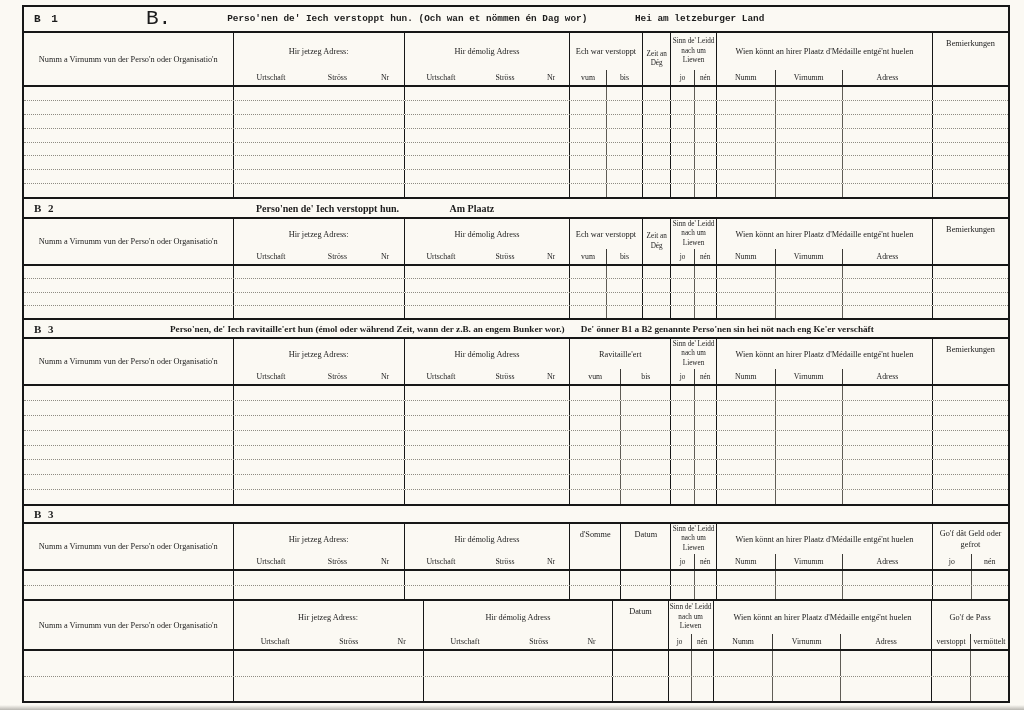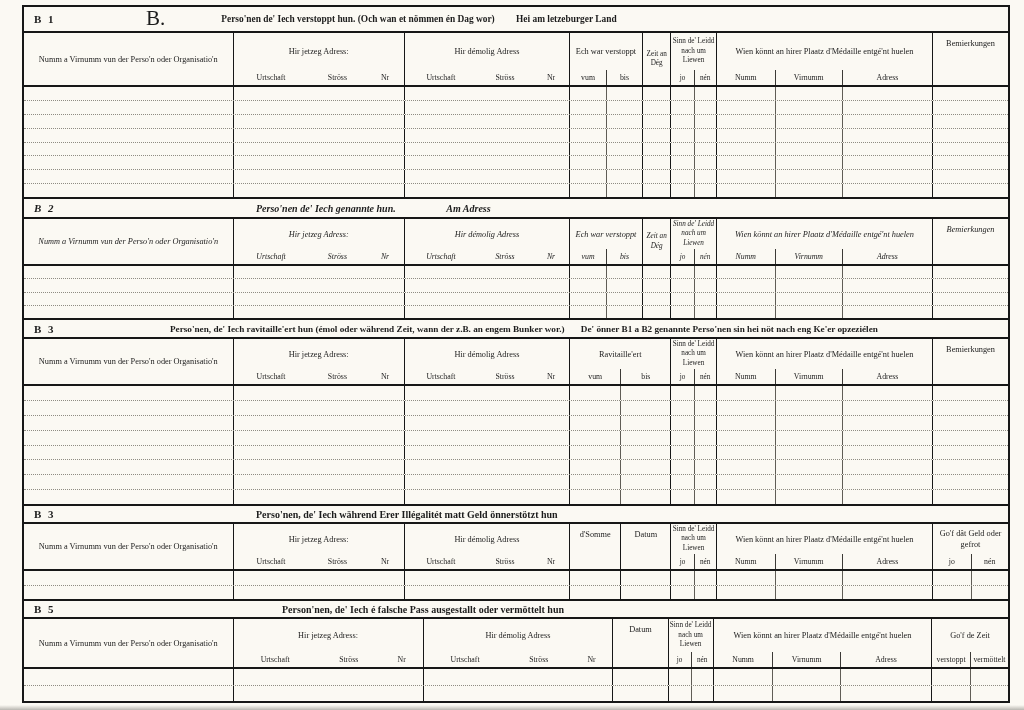--- a/index.html
+++ b/index.html
@@ -17,40 +17,40 @@
     background: linear-gradient(to bottom, transparent, rgba(60,58,52,.35));
   }
   .form {
     position: absolute; left: 22px; top: 5px; width: 988px; height: 698px;
     border: 2px solid var(--line, #171717);
     display: flex; flex-direction: column; background: var(--paper, #fbf9f3);
   }
   .sec { display: flex; flex-direction: column; overflow: hidden; }
   .sec + .sec { border-top: 2px solid var(--line, #171717); }
   .sec-1 { flex: 0 0 190px; }
-  .sec-2 { flex: 0 0 121px; font-style: italic; }
+  .sec-2 { flex: 0 0 121px; }
   .sec-3 { flex: 0 0 186px; }
   .sec-4 { flex: 0 0 95px; }
   .sec-5 { flex: 1 1 auto; }
 
   
   .titlebar {
     display: flex; align-items: center;
     border-bottom: 2px solid var(--line, #171717);
     font-weight: bold; white-space: nowrap; overflow: hidden;
   }
-  .sec-1 .titlebar { flex: 0 0 26px; }
+  .sec-1 .titlebar { flex: 0 0 26px; font-family: Liberation Mono, monospace; }
   .sec-2 .titlebar { flex: 0 0 20px; }
   .sec-3 .titlebar { flex: 0 0 19px; }
   .sec-4 .titlebar { flex: 0 0 18px; }
   .sec-5 .titlebar { flex: 0 0 18px; }
   .code { flex: 0 0 46px; padding-left: 10px; font-size: 11px; letter-spacing: 2px; }
   .bigletter { font-size: 21px; font-weight: 400; margin-left: 76px; line-height: 1; margin-top: -2px; }
   .tlines { margin-left: 56px; display: flex; flex-direction: column; font-size: 9.4px; line-height: 1.3; }
-  .suffix { margin-left: 19px; }
+  .suffix { margin-left: 42px; }
   .sec-2 .ttext { margin-left: 186px; font-size: 10px; }
   .sec-2 .suffix { margin-left: 48px; }
   .sec-3 .ttext { margin-left: 100px; font-size: 9.2px; }
   .sec-3 .suffix { margin-left: 14px; }
   .sec-4 .ttext { margin-left: 186px; font-size: 10px; }
   .sec-5 .ttext { margin-left: 212px; font-size: 10px; }
 
   
   .tbl { flex: 1 1 auto; display: flex; flex-direction: column; }
   .thead { display: flex; border-bottom: 2px solid var(--line, #171717); }
@@ -310,22 +310,22 @@
             </div>
             <div class="bcell" style="width: 7.7%;"></div>
           </div>
         </div>
     </section>
 
     <section class="sec sec-2">
       <div class="titlebar">
         <span class="code">B 2</span>
         <span class="ttext">
-          <span>Perso'nen de' Iech genannte hun.</span>
-          <span class="suffix">Am Adress</span>
+          <span>Perso'nen de' Iech verstoppt hun.</span>
+          <span class="suffix">Am Plaatz</span>
         </span>
       </div>
       <div class="tbl" id="tbl-1">
           <div class="thead">
             <div class="hgroup" style="width: 21.2%;">
               <div class="hlabel">Numm a Virnumm vun der Perso'n oder Organisatio'n</div>
             </div>
             <div class="hgroup" style="width: 17.4%;">
               <div class="hlabel">Hir jetzeg Adress:</div>
               <div class="hsubrow">
@@ -452,21 +452,21 @@
             <div class="bcell" style="width: 7.7%;"></div>
           </div>
         </div>
     </section>
 
     <section class="sec sec-3">
       <div class="titlebar">
         <span class="code">B 3</span>
         <span class="ttext">
           <span>Perso'nen, de' Iech ravitaille'ert hun (émol oder während Zeit, wann der z.B. an engem Bunker wor.)</span>
-          <span class="suffix">De' önner B1 a B2 genannte Perso'nen sin hei nöt nach eng Ke'er opzeziélen</span>
+          <span class="suffix">De' önner B1 a B2 genannte Perso'nen sin hei nöt nach eng Ke'er verschäft</span>
         </span>
       </div>
       <div class="tbl" id="tbl-2">
           <div class="thead">
             <div class="hgroup" style="width: 21.2%;">
               <div class="hlabel">Numm a Virnumm vun der Perso'n oder Organisatio'n</div>
             </div>
             <div class="hgroup" style="width: 17.4%;">
               <div class="hlabel">Hir jetzeg Adress:</div>
               <div class="hsubrow">
@@ -660,21 +660,20 @@
               <div class="bsub" style="width: 42%;"></div>
             </div>
             <div class="bcell" style="width: 7.7%;"></div>
           </div>
         </div>
     </section>
 
     <section class="sec sec-4">
       <div class="titlebar">
         <span class="code">B 3</span>
-        <span class="ttext">Perso'nen, de' Iech während Erer Illégalitét matt Geld önnerstötzt hun</span>
       </div>
       <div class="tbl" id="tbl-3">
           <div class="thead">
             <div class="hgroup" style="width: 21.2%;">
               <div class="hlabel">Numm a Virnumm vun der Perso'n oder Organisatio'n</div>
             </div>
             <div class="hgroup" style="width: 17.4%;">
               <div class="hlabel">Hir jetzeg Adress:</div>
               <div class="hsubrow">
                 <div class="hsub" style="width: 44%;">Urtschaft</div>
@@ -756,24 +755,20 @@
             </div>
             <div class="bcell" style="width: 7.7%;">
               <div class="bsub" style="width: 50%;"></div>
               <div class="bsub" style="width: 50%;"></div>
             </div>
           </div>
         </div>
     </section>
 
     <section class="sec sec-5">
-      <div class="titlebar">
-        <span class="code">B 5</span>
-        <span class="ttext">Person'nen, de' Iech é falsche Pass ausgestallt oder vermöttelt hun</span>
-      </div>
       <div class="tbl" id="tbl-4">
           <div class="thead">
             <div class="hgroup" style="width: 21.2%;">
               <div class="hlabel">Numm a Virnumm vun der Perso'n oder Organisatio'n</div>
             </div>
             <div class="hgroup" style="width: 19.3%;">
               <div class="hlabel">Hir jetzeg Adress:</div>
               <div class="hsubrow">
                 <div class="hsub" style="width: 44%;">Urtschaft</div>
                 <div class="hsub" style="width: 34%;">Ströss</div>
@@ -800,21 +795,21 @@
             </div>
             <div class="hgroup lined" style="width: 22.2%;">
               <div class="hlabel">Wien könnt an hirer Plaatz d'Médaille entgé'nt huelen</div>
               <div class="hsubrow">
                 <div class="hsub" style="width: 27%;">Numm</div>
                 <div class="hsub" style="width: 31%;">Virnumm</div>
                 <div class="hsub" style="width: 42%;">Adress</div>
               </div>
             </div>
             <div class="hgroup lined" style="width: 7.8%;">
-              <div class="hlabel">Go'f de Zeit</div>
+              <div class="hlabel">Go'f de Pass</div>
               <div class="hsubrow">
                 <div class="hsub" style="width: 50%;">verstoppt</div>
                 <div class="hsub" style="width: 50%;">vermöttelt</div>
               </div>
             </div>
           </div>
           <div class="brow">
             <div class="bcell" style="width: 21.2%;"></div>
             <div class="bcell" style="width: 19.3%;"></div>
             <div class="bcell" style="width: 19.3%;"></div>

